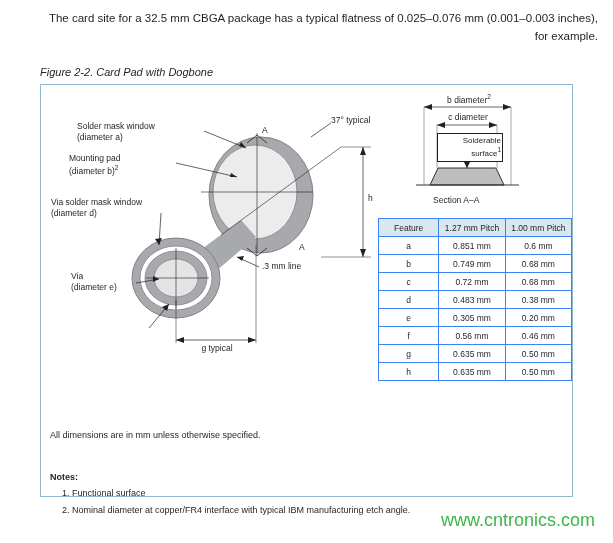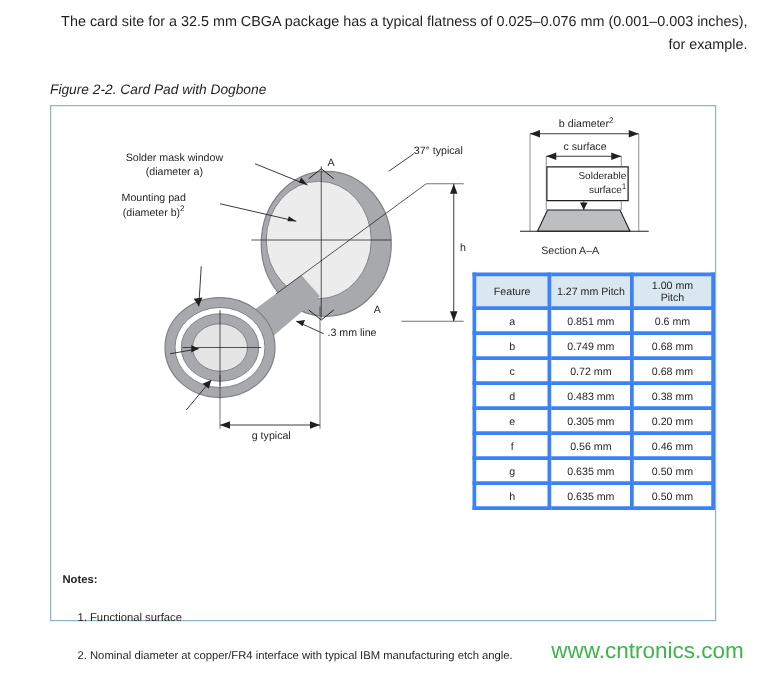--- a/index.html
+++ b/index.html
@@ -55,31 +55,31 @@
     left: 0;
     top: 0;
   }
   .lbl {
     position: absolute;
     font-size: 8.5px;
     color: #231f20;
     line-height: 1.25;
     white-space: nowrap;
   }
-  .lbl.right { text-align: center; }
+  .lbl.right { text-align: left; }
   .lbl.center { text-align: center; }
   .tbl {
     position: absolute;
     left: 337px;
     top: 133px;
     border-collapse: collapse;
     font-size: 8.5px;
   }
   .tbl td, .tbl th {
-    border: 3px solid #3b82f6;
+    border: 1px solid #3b82f6;
     padding: 2px 4px;
     text-align: center;
     height: 13px;
     color: #231f20;
     font-weight: normal;
     margin-top: 37px;
   }
   .tbl th {
     background: #d9e7f0;
     font-size: 8.5px;
@@ -93,21 +93,21 @@
     font-size: 9px;
     line-height: 1.5;
     color: #231f20;
   }
   .notes .dim { margin-bottom: 1px; }
   .notes .nt { font-weight: bold; margin-top: 28px; }
   .notes ol {
     margin: 0;
     padding-left: 22px;
   }
-  .notes li { margin-top: 17px; }
+  .notes li { margin-top: 3px; }
   .watermark {
     position: absolute;
     right: 18px;
     bottom: 12px;
     font-size: 18px;
     color: #3cb54a;
     font-family: "Liberation Sans", sans-serif;
   }
   .sup { font-size: 6.5px; vertical-align: super; }
   .solderable-box {
@@ -214,39 +214,47 @@
     <div class="lbl right" style="left:36px; top:36px; width:125px;">
       <span style="white-space:pre-line;">Solder mask window
 (diameter a)</span>
     </div>
 
     <div class="lbl right" style="left:28px; top:68px; width:108px;">
       <span style="white-space:pre-line;">Mounting pad
 (diameter b)</span><span class="sup">2</span>
     </div>
 
-
+    <div class="lbl right" style="left:10px; top:112px; width:118px;">
+      <span style="white-space:pre-line;">Via solder mask window
+(diameter d)</span>
+    </div>
+
+    <div class="lbl right" style="left:30px; top:186px; width:64px;">
+      <span style="white-space:pre-line;">Via
+(diameter e)</span>
+    </div>
 
 
     <div class="lbl" style="left:221px; top:176px;">.3 mm line</div>
 
     <div class="lbl center" style="left:145px; top:258px; width:62px;">g typical</div>
 
     <div class="lbl" style="left:290px; top:30px;">37° typical</div>
 
     <div class="lbl" style="left:221px; top:40px;">A</div>
     <div class="lbl" style="left:258px; top:157px;">A</div>
 
     <div class="lbl" style="left:327px; top:108px;">h</div>
 
     <div class="lbl center" style="left:390px; top:8px; width:76px;">
       <span>b diameter</span><span class="sup">2</span>
     </div>
 
-    <div class="lbl center" style="left:392px; top:27px; width:70px;">c surface</div>
+    <div class="lbl center" style="left:392px; top:27px; width:70px;">c diameter</div>
 
     <div class="solderable-box">
       <span style="white-space:pre-line;">Solderable
 surface</span><span class="sup">1</span>
     </div>
 
     <div class="sectionlbl">Section A–A</div>
   </div>
 
   <table class="tbl">
@@ -295,20 +303,21 @@
       </tr>
       <tr>
         <td class="feat">h</td>
         <td class="val">0.635 mm</td>
         <td class="val">0.50 mm</td>
       </tr>
     </tbody>
   </table>
 
   <div class="notes">
+    <div class="dim">All dimensions are in mm unless otherwise specified.</div>
     <div class="nt">Notes:</div>
     <ol>
       <li>Functional surface</li>
       <li>Nominal diameter at copper/FR4 interface with typical IBM manufacturing etch angle.</li>
     </ol>
   </div>
 
 </div>
 
 <div class="watermark">www.cntronics.com</div>

